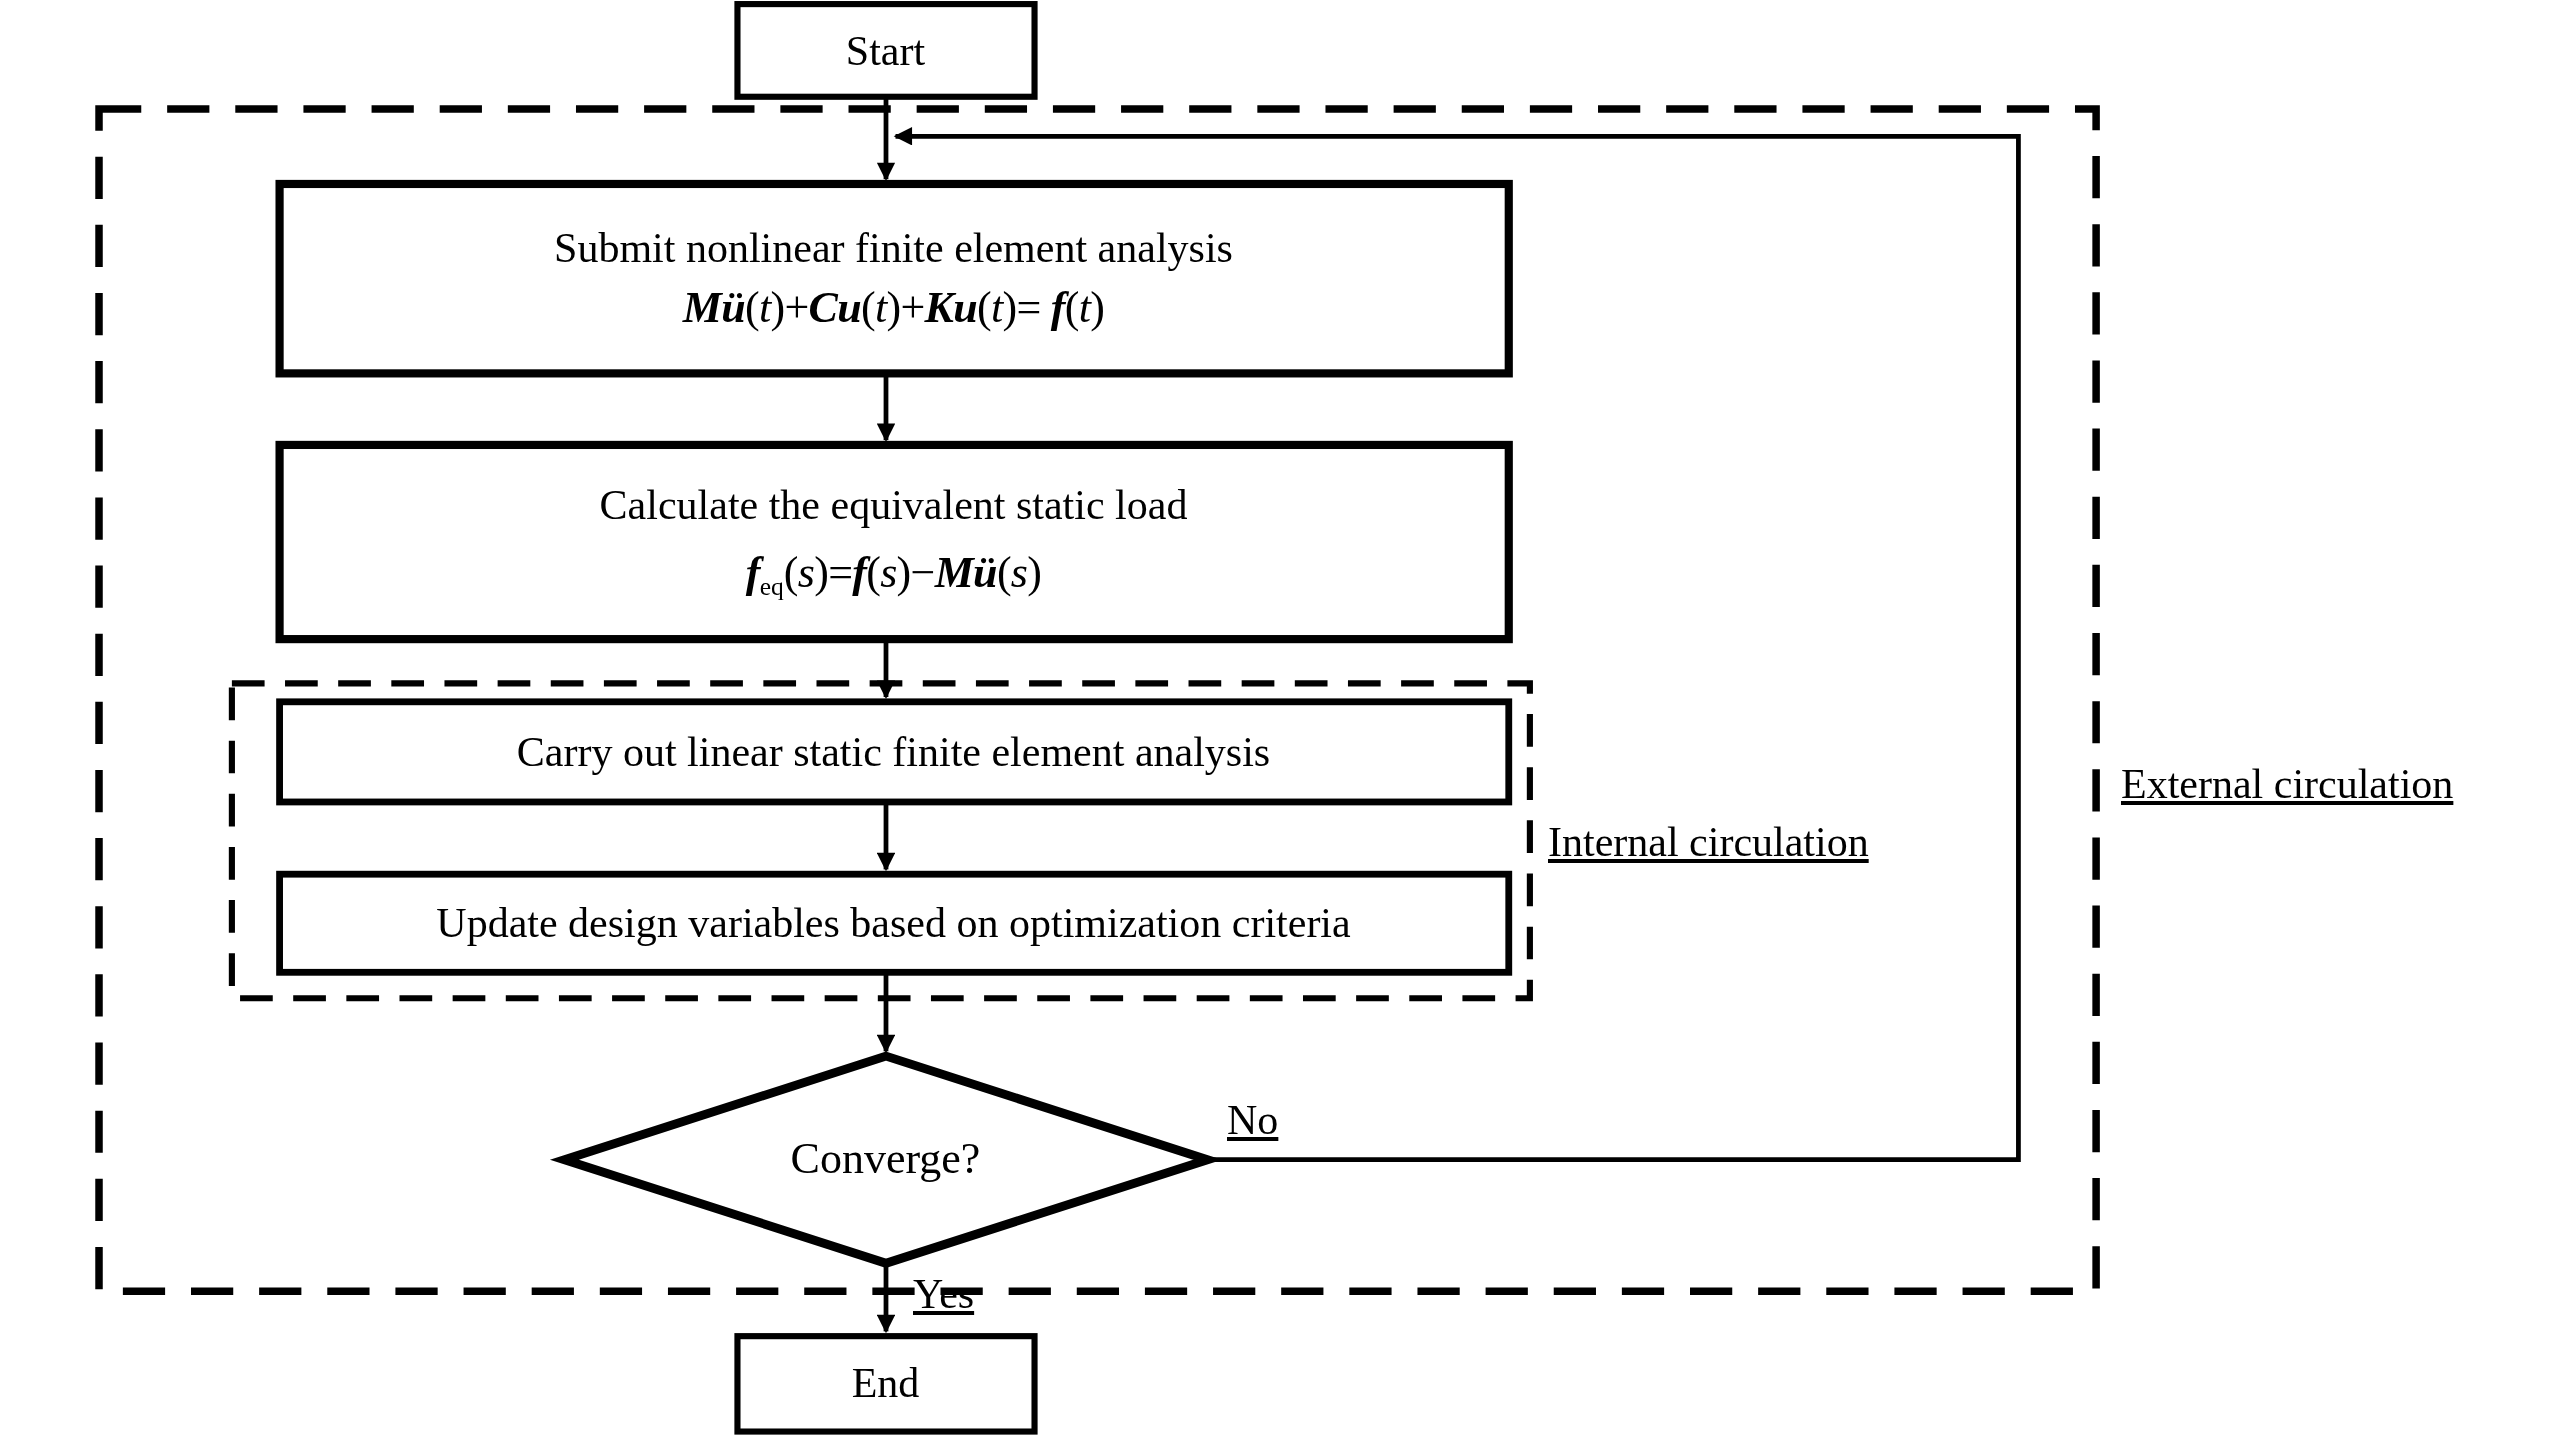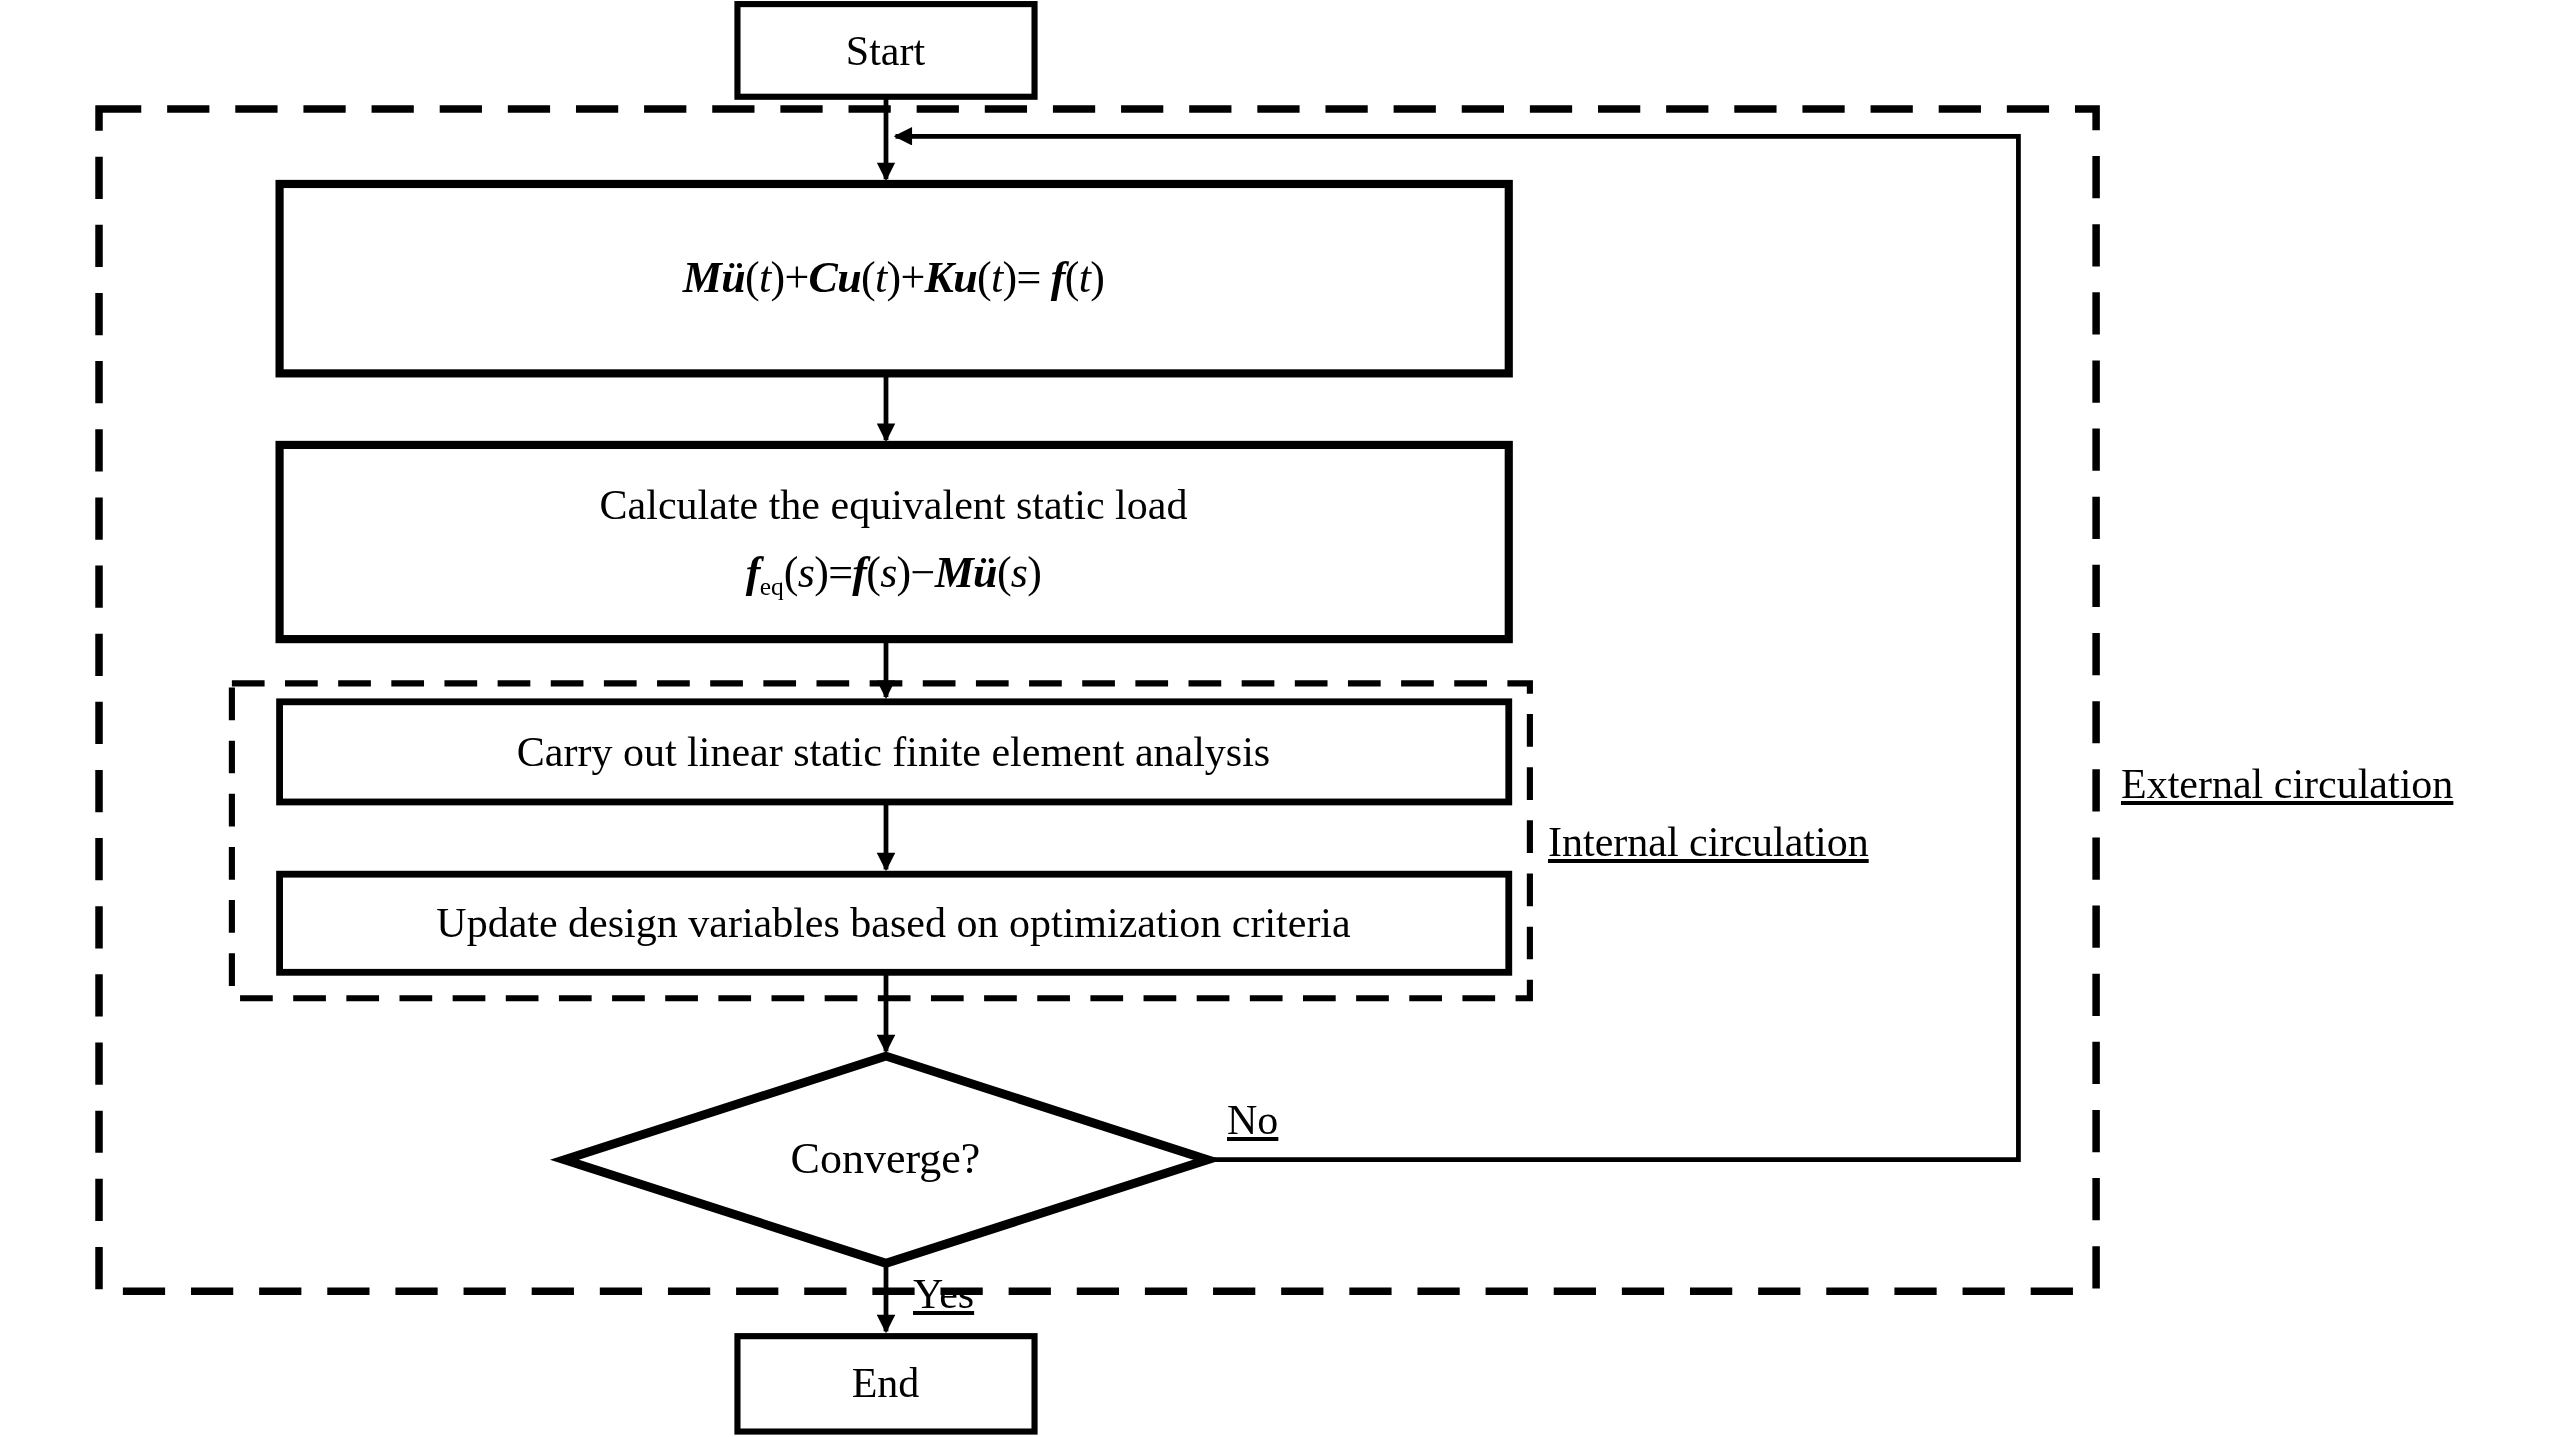--- a/index.html
+++ b/index.html
@@ -72,20 +72,21 @@
     <line x1="1300" y1="1427" x2="1300" y2="1543" class="flow" marker-end="url(#ah)"></line>
     <line x1="1300" y1="1854" x2="1300" y2="1954" class="flow" marker-end="url(#ah)"></line>
     <polyline points="1772,1702 2962,1702 2962,200 1314,200" class="flow" marker-end="url(#ah)"></polyline>
   </svg>
 
   <div class="txt" id="t-start">
     <span>Start</span>
   </div>
 
   <div class="txt" id="t-submit">
+    <span>Submit nonlinear finite element analysis</span>
     <span class="eqline"><span class="eq-bi">Mü</span><span class="eq-rm">(</span><span class="eq-it">t</span><span class="eq-rm">)</span><span class="eq-rm">+</span><span class="eq-bi">Cu</span><span class="eq-rm">(</span><span class="eq-it">t</span><span class="eq-rm">)</span><span class="eq-rm">+</span><span class="eq-bi">Ku</span><span class="eq-rm">(</span><span class="eq-it">t</span><span class="eq-rm">)</span><span class="eq-rm">= </span><span class="eq-bi">f</span><span class="eq-rm">(</span><span class="eq-it">t</span><span class="eq-rm">)</span></span>
   </div>
 
   <div class="txt" id="t-calc">
     <span>Calculate the equivalent static load</span>
     <span class="eqline"><span class="eq-bi">f</span><span class="eq-sub">eq</span><span class="eq-rm">(</span><span class="eq-it">s</span><span class="eq-rm">)</span><span class="eq-rm">=</span><span class="eq-bi">f</span><span class="eq-rm">(</span><span class="eq-it">s</span><span class="eq-rm">)</span><span class="eq-rm">−</span><span class="eq-bi">Mü</span><span class="eq-rm">(</span><span class="eq-it">s</span><span class="eq-rm">)</span></span>
   </div>
 
   <div class="txt" id="t-carry">
     <span>Carry out linear static finite element analysis</span>

